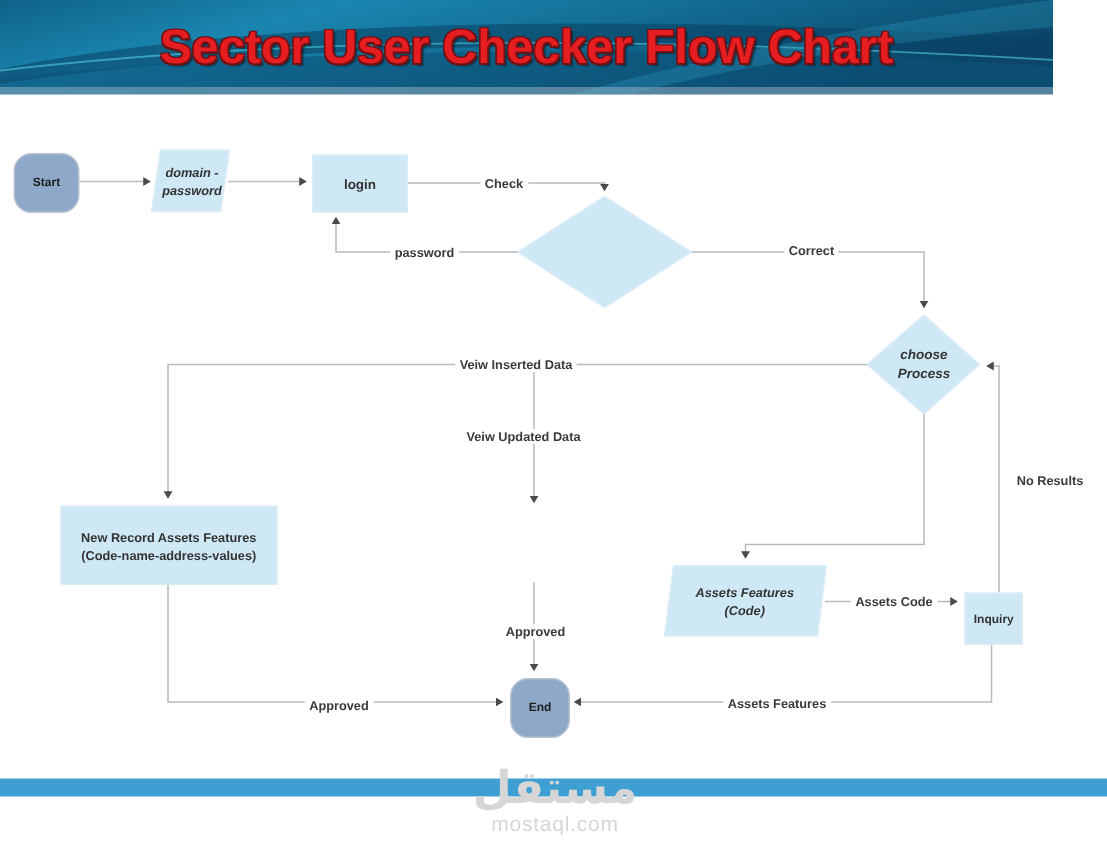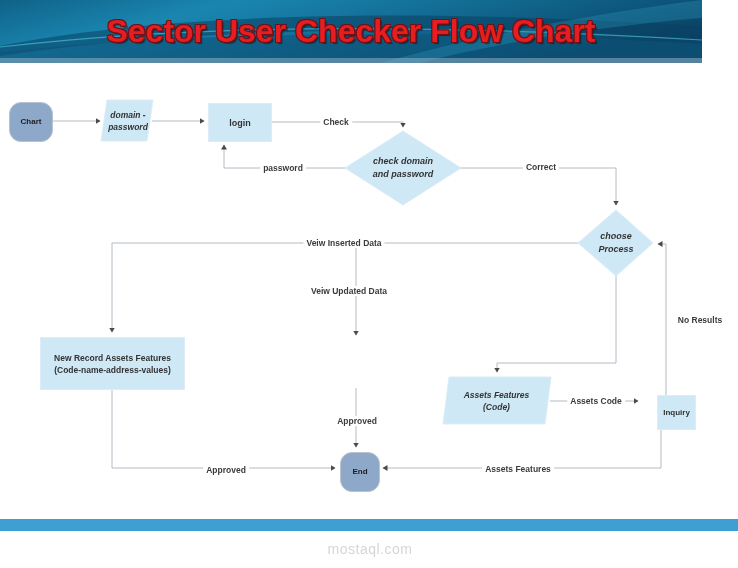--- a/index.html
+++ b/index.html
@@ -26,21 +26,21 @@
         white-space:pre-line;}
   .rect{background:var(--process_fill);border:1px solid var(--process_border);}
   .terminator{background:var(--terminator_fill);border:1px solid var(--terminator_border);
         border-radius:12px;color:#1d1d1d;}
   .overlay{background:none;border:none;z-index:3;font-style:italic;}
 
   .n-start{left:9px;top:102px;width:42px;height:38px;font-size:8px;}
   .n-login{left:208px;top:103px;width:62px;height:37px;font-size:9px;}
   .n-newrecord{left:40px;top:337px;width:143px;height:51px;}
   .n-editdelete{left:292px;top:340px;width:140px;height:48px;}
-  .n-inquiry{left:657px;top:395px;width:37px;height:33px;font-size:8px;}
+  .n-inquiry{left:643px;top:395px;width:37px;height:33px;font-size:8px;}
   .n-end{left:340px;top:452px;width:38px;height:38px;font-size:8px;}
   .t-domainpass{left:101px;top:106px;width:54px;height:30px;font-size:8.5px;}
   .t-checkdomain{left:345px;top:147px;width:116px;height:42px;font-size:9px;line-height:13px;}
   .t-chooseproc{left:578px;top:224px;width:76px;height:38px;font-size:9px;line-height:13px;}
   .t-afcode{left:443px;top:386px;width:107px;height:30px;}
 
   
   .elabel{position:absolute;z-index:3;transform:translate(-50%,-50%);
           background:#fff;padding:0 3px;color:var(--label_text);
           font-size:8.5px;font-weight:600;white-space:nowrap;}
@@ -101,26 +101,24 @@
     <polyline class="wire" points="578,243 112,243 112,332"></polyline>
     <polyline class="wire" points="356,243 356,335"></polyline>
     <polyline class="wire" points="616,276 616,363 497,363 497,372"></polyline>
     <polyline class="wire" points="550,401 638,401"></polyline>
     <polyline class="wire" points="666,395 666,244 658,244"></polyline>
     <polyline class="wire" points="661,428 661,468 383,468"></polyline>
     <polyline class="wire" points="112,388 112,468 335,468"></polyline>
     <polyline class="wire" points="356,388 356,447"></polyline>
   </svg>
 
-  <div class="node terminator n-start">Chart</div>
+  <div class="node terminator n-start">Start</div>
   <div class="node overlay t-domainpass">domain -
 password</div>
   <div class="node rect n-login">login</div>
-  <div class="node overlay t-checkdomain">check domain
-and password</div>
   <div class="node overlay t-chooseproc">choose
 Process</div>
   <div class="node rect n-newrecord">New Record Assets Features
 (Code-name-address-values)</div>
   <div class="node overlay t-afcode">Assets Features
 (Code)</div>
   <div class="node rect n-inquiry">Inquiry</div>
   <div class="node terminator n-end">End</div>
 
   <div class="elabel" style="left:336px;top:122px;">Check</div>
@@ -128,15 +126,16 @@
   <div class="elabel" style="left:541px;top:167px;">Correct</div>
   <div class="elabel" style="left:344px;top:243px;">Veiw Inserted Data</div>
   <div class="elabel" style="left:349px;top:291px;">Veiw Updated Data</div>
   <div class="elabel" style="left:668px;top:320px;margin-left:32px;">No Results</div>
   <div class="elabel" style="left:596px;top:401px;">Assets Code</div>
   <div class="elabel" style="left:518px;top:469px;">Assets Features</div>
   <div class="elabel" style="left:226px;top:470px;">Approved</div>
   <div class="elabel" style="left:357px;top:421px;">Approved</div>
 
   <div class="bottom-bar"></div>
+  <div class="wm-logo">مستقل</div>
   <div class="wm-site">mostaql.com</div>
 
 </div>
 
 </body></html>

